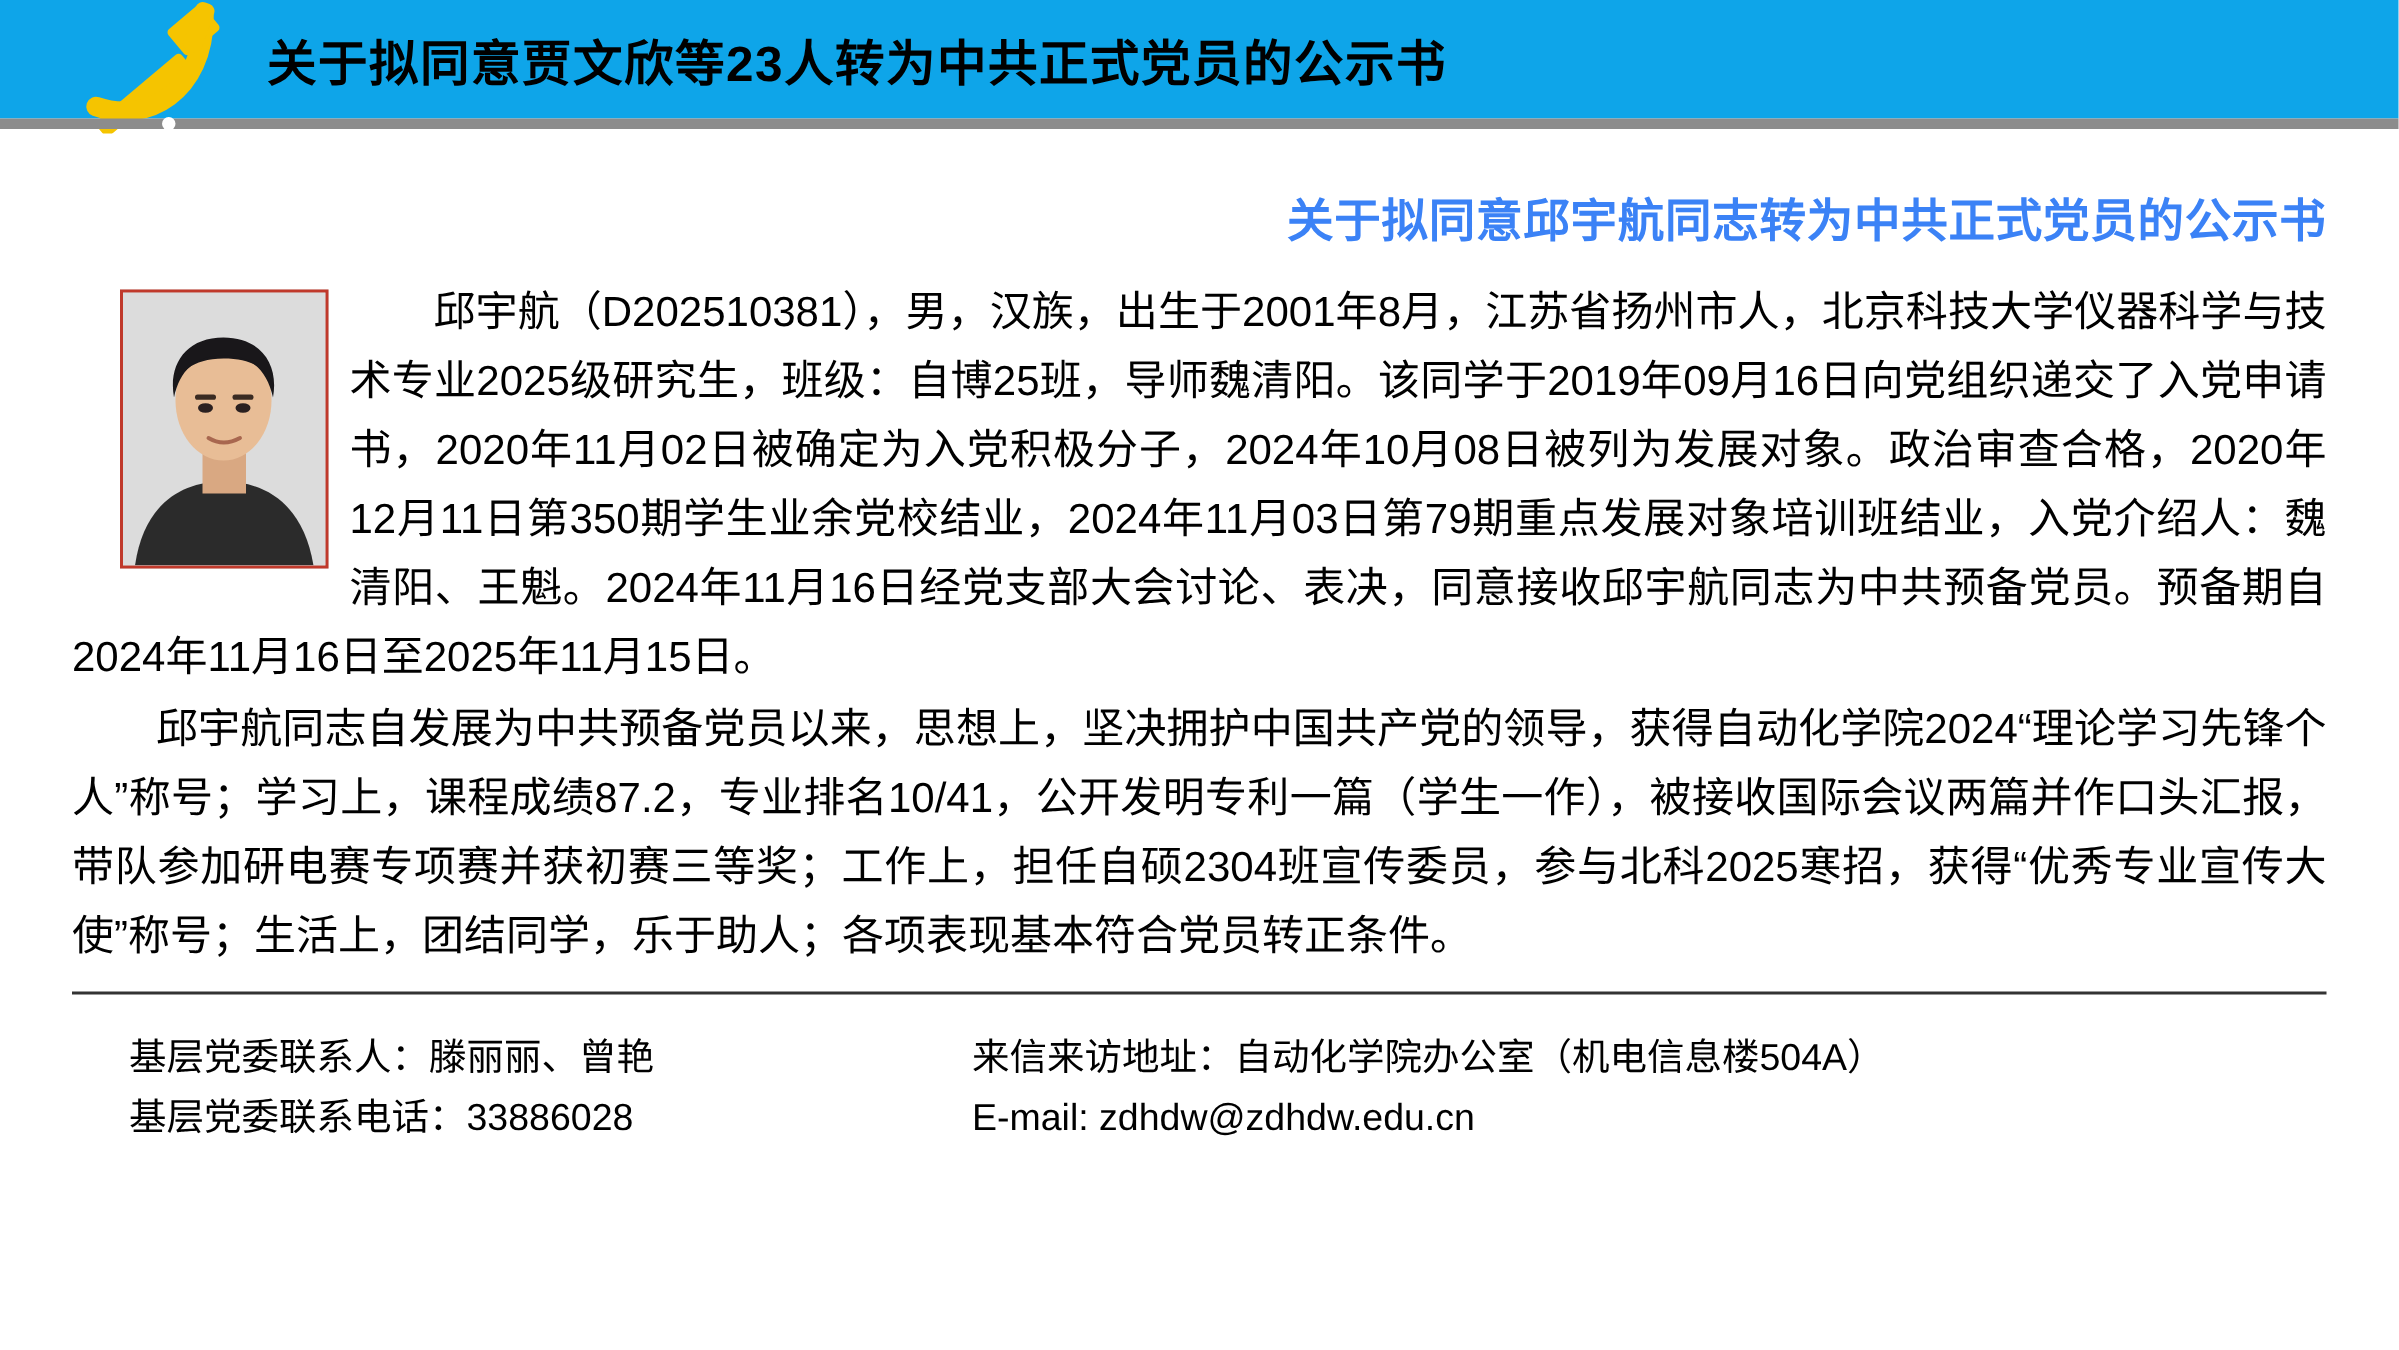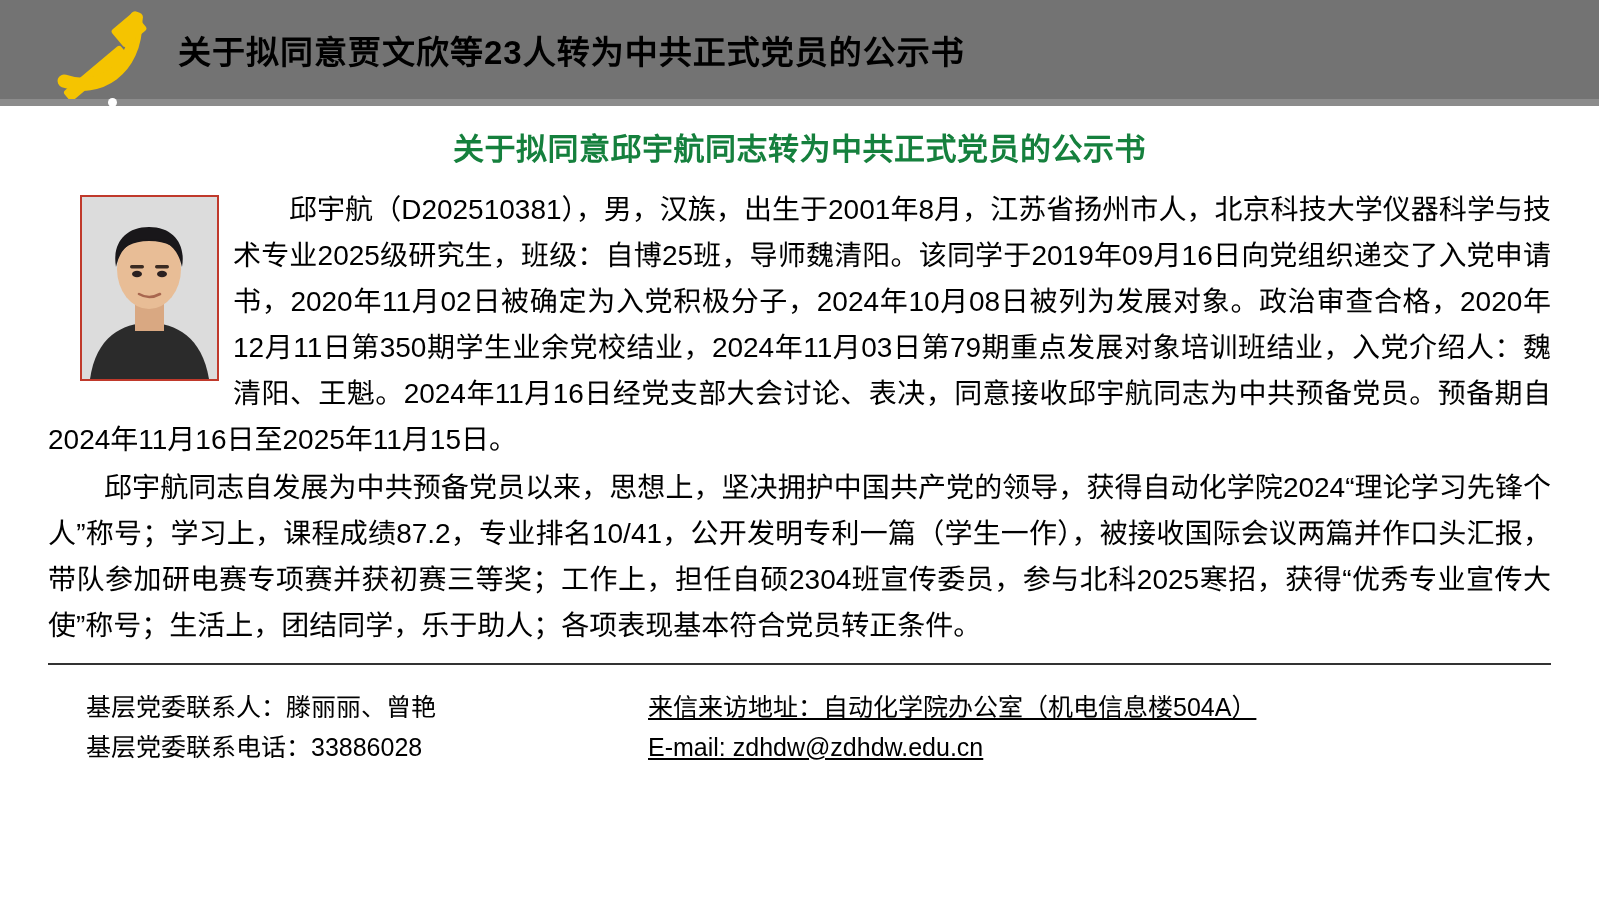--- a/index.html
+++ b/index.html
@@ -18,24 +18,24 @@
   .page {
     position: relative;
     width: 1599px;
     height: 900px;
     box-sizing: border-box;
   }
 
   
   .banner {
     position: relative;
-    height: 99px;
+    height: 79px;
     display: flex;
     align-items: center;
-    background: #737373;
+    background: #0ea5e9;
   }
   .emblem {
     width: 122px;
     height: 100px;
     margin-left: 38px;
     flex: none;
     display: flex;
     align-items: center;
     justify-content: center;
   }
@@ -65,25 +65,25 @@
     background: #ffffff;
   }
 
   
   .doc {
     padding: 0 48px;
     box-sizing: border-box;
   }
 
   .doc-title {
-    text-align: center;
+    text-align: right;
     font-size: 31px;
     font-weight: bold;
-    color: #15803d;
-    margin-top: 18px;
+    color: #3b82f6;
+    margin-top: 36px;
     margin-bottom: 18px;
     letter-spacing: 0.5px;
   }
 
   .content {
     position: relative;
   }
 
   .photo {
     float: left;
@@ -121,21 +121,20 @@
     line-height: 40px;
     color: #000000;
   }
   .footer-col-left {
     width: 600px;
     padding-left: 38px;
     box-sizing: border-box;
   }
   .footer-col-right {
     flex: 1;
-    text-decoration: underline;
   }
   .footer-line { white-space: nowrap; }
 </style>
 </head>
 <body>
 
 <div class="page">
 
   <div class="banner">
     <div class="emblem">

